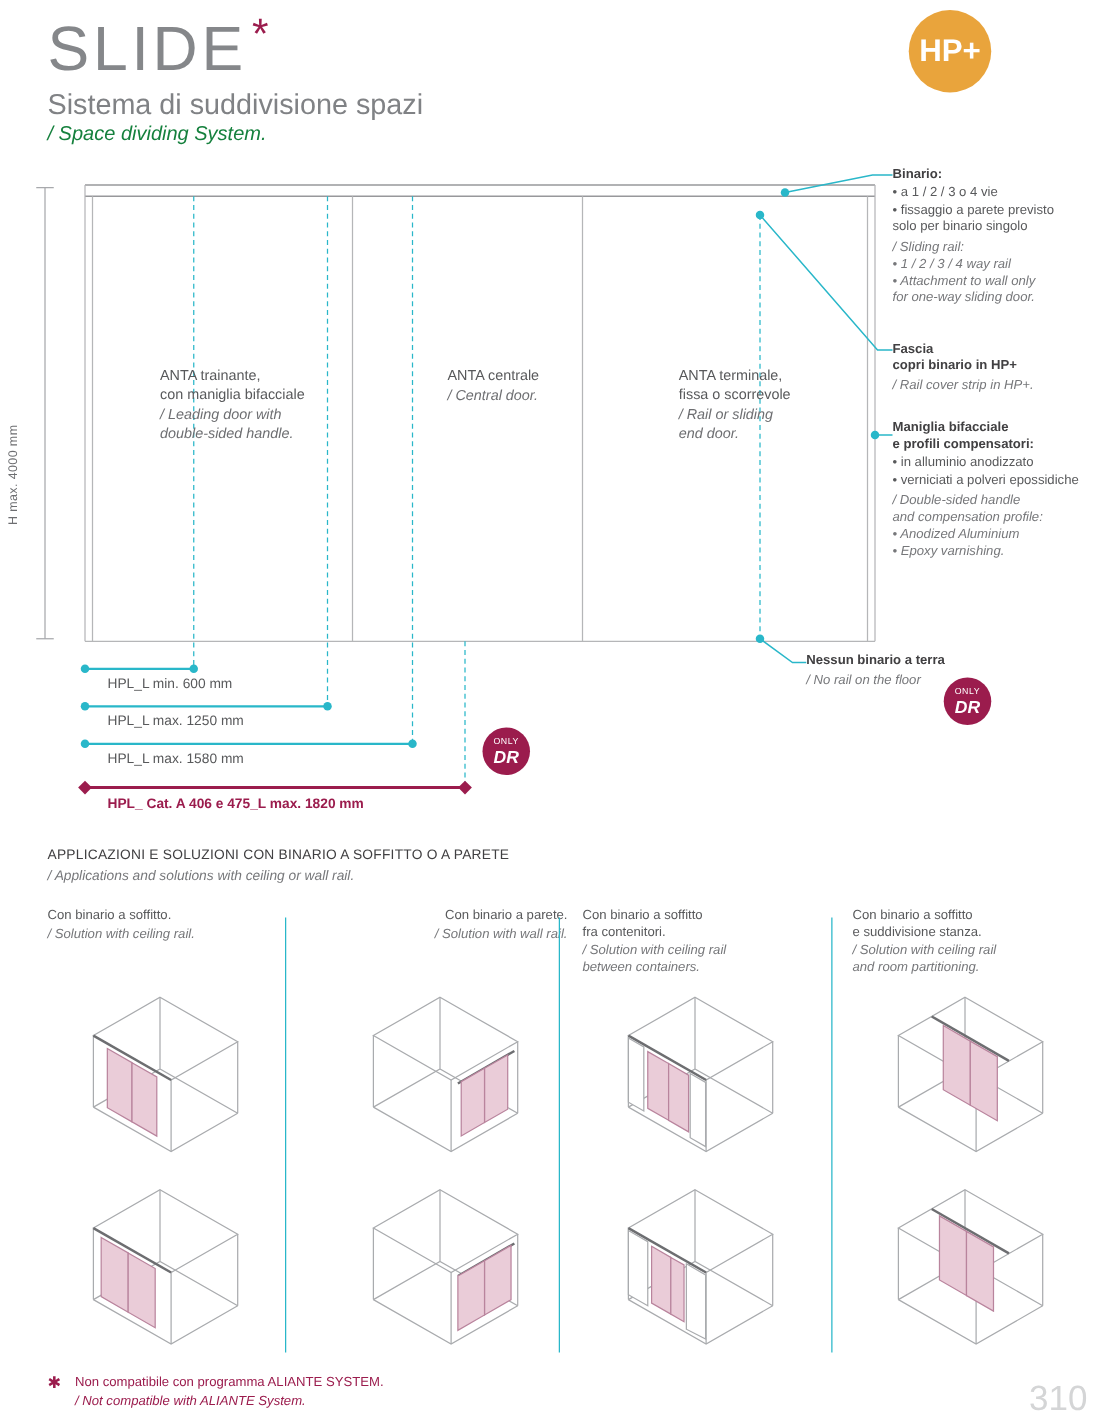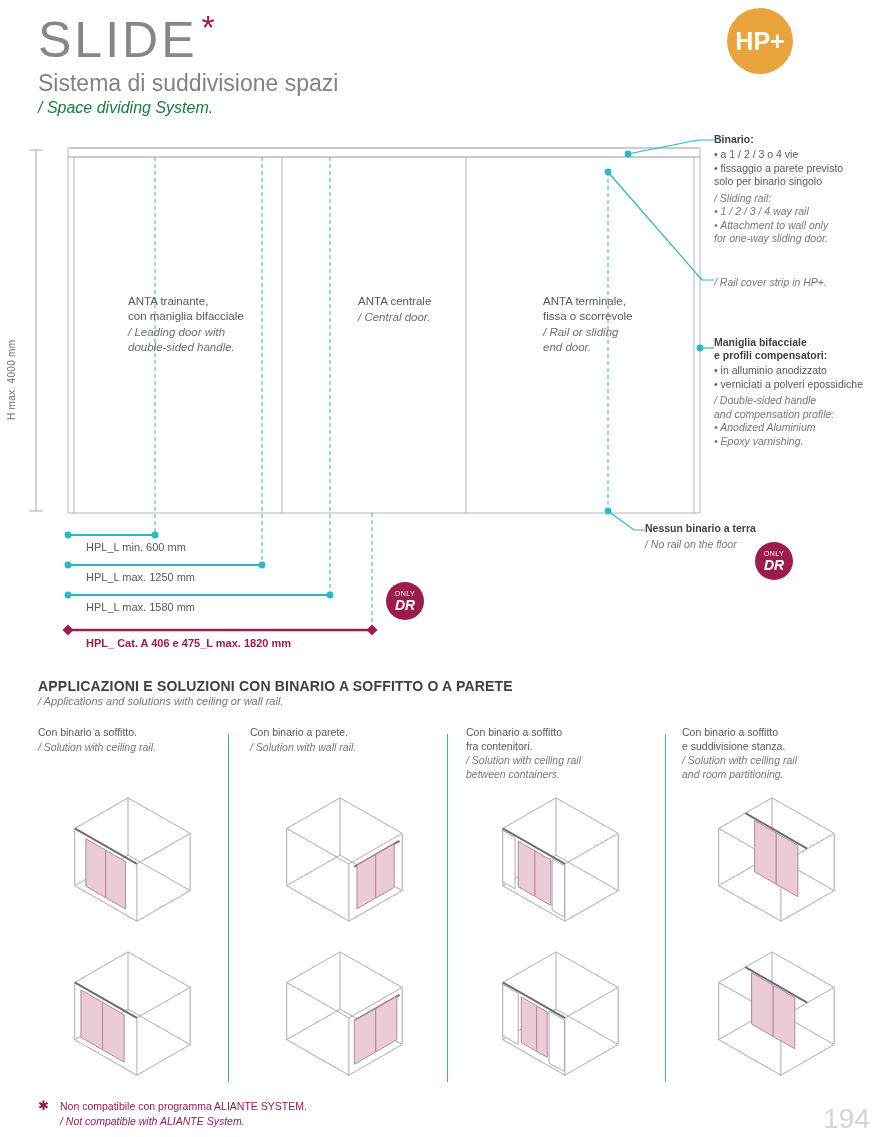--- a/index.html
+++ b/index.html
@@ -57,27 +57,27 @@
     color:#fff;display:flex;flex-direction:column;align-items:center;justify-content:center;
     line-height:1;}
   .onlydr .tail{position:absolute;left:-5px;bottom:-3px;width:0;height:0;
     border-top:13px solid var(--maroon);border-left:13px solid transparent;
     transform:rotate(12deg);z-index:-1;}
   .onlydr-1{left:386px;top:452px;}
   .onlydr-2{left:755px;top:412px;}
   .onlydr .top{font-size:7px;letter-spacing:.5px;margin-bottom:1px;}
   .onlydr .main{font-size:14px;font-weight:bold;font-style:italic;}
   
-  .apps-heading{position:absolute;left:38px;top:678px;font-size:14px;font-weight:bold;
+  .apps-heading{position:absolute;left:38px;top:678px;font-size:11px;font-weight:normal;
     color:var(--ink);letter-spacing:.2px;}
   .apps-subheading{position:absolute;left:38px;top:695px;font-size:11px;font-style:italic;
     color:var(--gray-it);}
   .app-col{position:absolute;top:726px;width:202px;}
   .col-1{left:28px;}
-  .col-2{left:240px;}
+  .col-2{left:252px;text-align:right;}
   .col-3{left:456px;}
   .col-4{left:672px;}
   .caption{min-height:58px;padding-left:10px;}
   .caption .it{font-size:10.5px;color:var(--gray);line-height:13.5px;white-space:pre-line;}
   .caption .en{font-size:10.5px;color:var(--gray-it);font-style:italic;line-height:13.5px;
     white-space:pre-line;margin-top:1px;}
   .iso{display:block;width:200px;height:148px;margin-top:4px;}
   .iso + .iso{margin-top:6px;}
   .iso .wire{stroke:#a9abae;fill:none;stroke-width:1;}
   .iso .rail{stroke:#6d6e71;stroke-width:2;fill:none;}
@@ -183,20 +183,22 @@
       <div class="t">Binario:</div>
       <div class="it">• a 1 / 2 / 3 o 4 vie
 • fissaggio a parete previsto
   solo per binario singolo</div>
       <div class="en">/ Sliding rail:
 • 1 / 2 / 3 / 4 way rail
 • Attachment to wall only
   for one-way sliding door.</div>
     </div>
     <div class="ann ann-fascia">
+      <div class="t">Fascia
+copri binario in HP+</div>
       <div class="en">/ Rail cover strip in HP+.</div>
     </div>
     <div class="ann ann-nofloor">
       <div class="t">Nessun binario a terra</div>
       <div class="en">/ No rail on the floor</div>
     </div>
     <div class="ann ann-maniglia">
       <div class="t">Maniglia bifacciale
 e profili compensatori:</div>
       <div class="it">• in alluminio anodizzato
@@ -375,15 +377,15 @@
     </svg>
   </div>
 
   <div class="col-divider div-1"></div>
   <div class="col-divider div-2"></div>
   <div class="col-divider div-3"></div>
 
   <div class="foot-star">✱</div>
   <div class="foot-it">Non compatibile con programma ALIANTE SYSTEM.</div>
   <div class="foot-en">/ Not compatible with ALIANTE System.</div>
-  <div class="page-num">194</div>
+  <div class="page-num">310</div>
 
 </div>
 
 </body></html>

